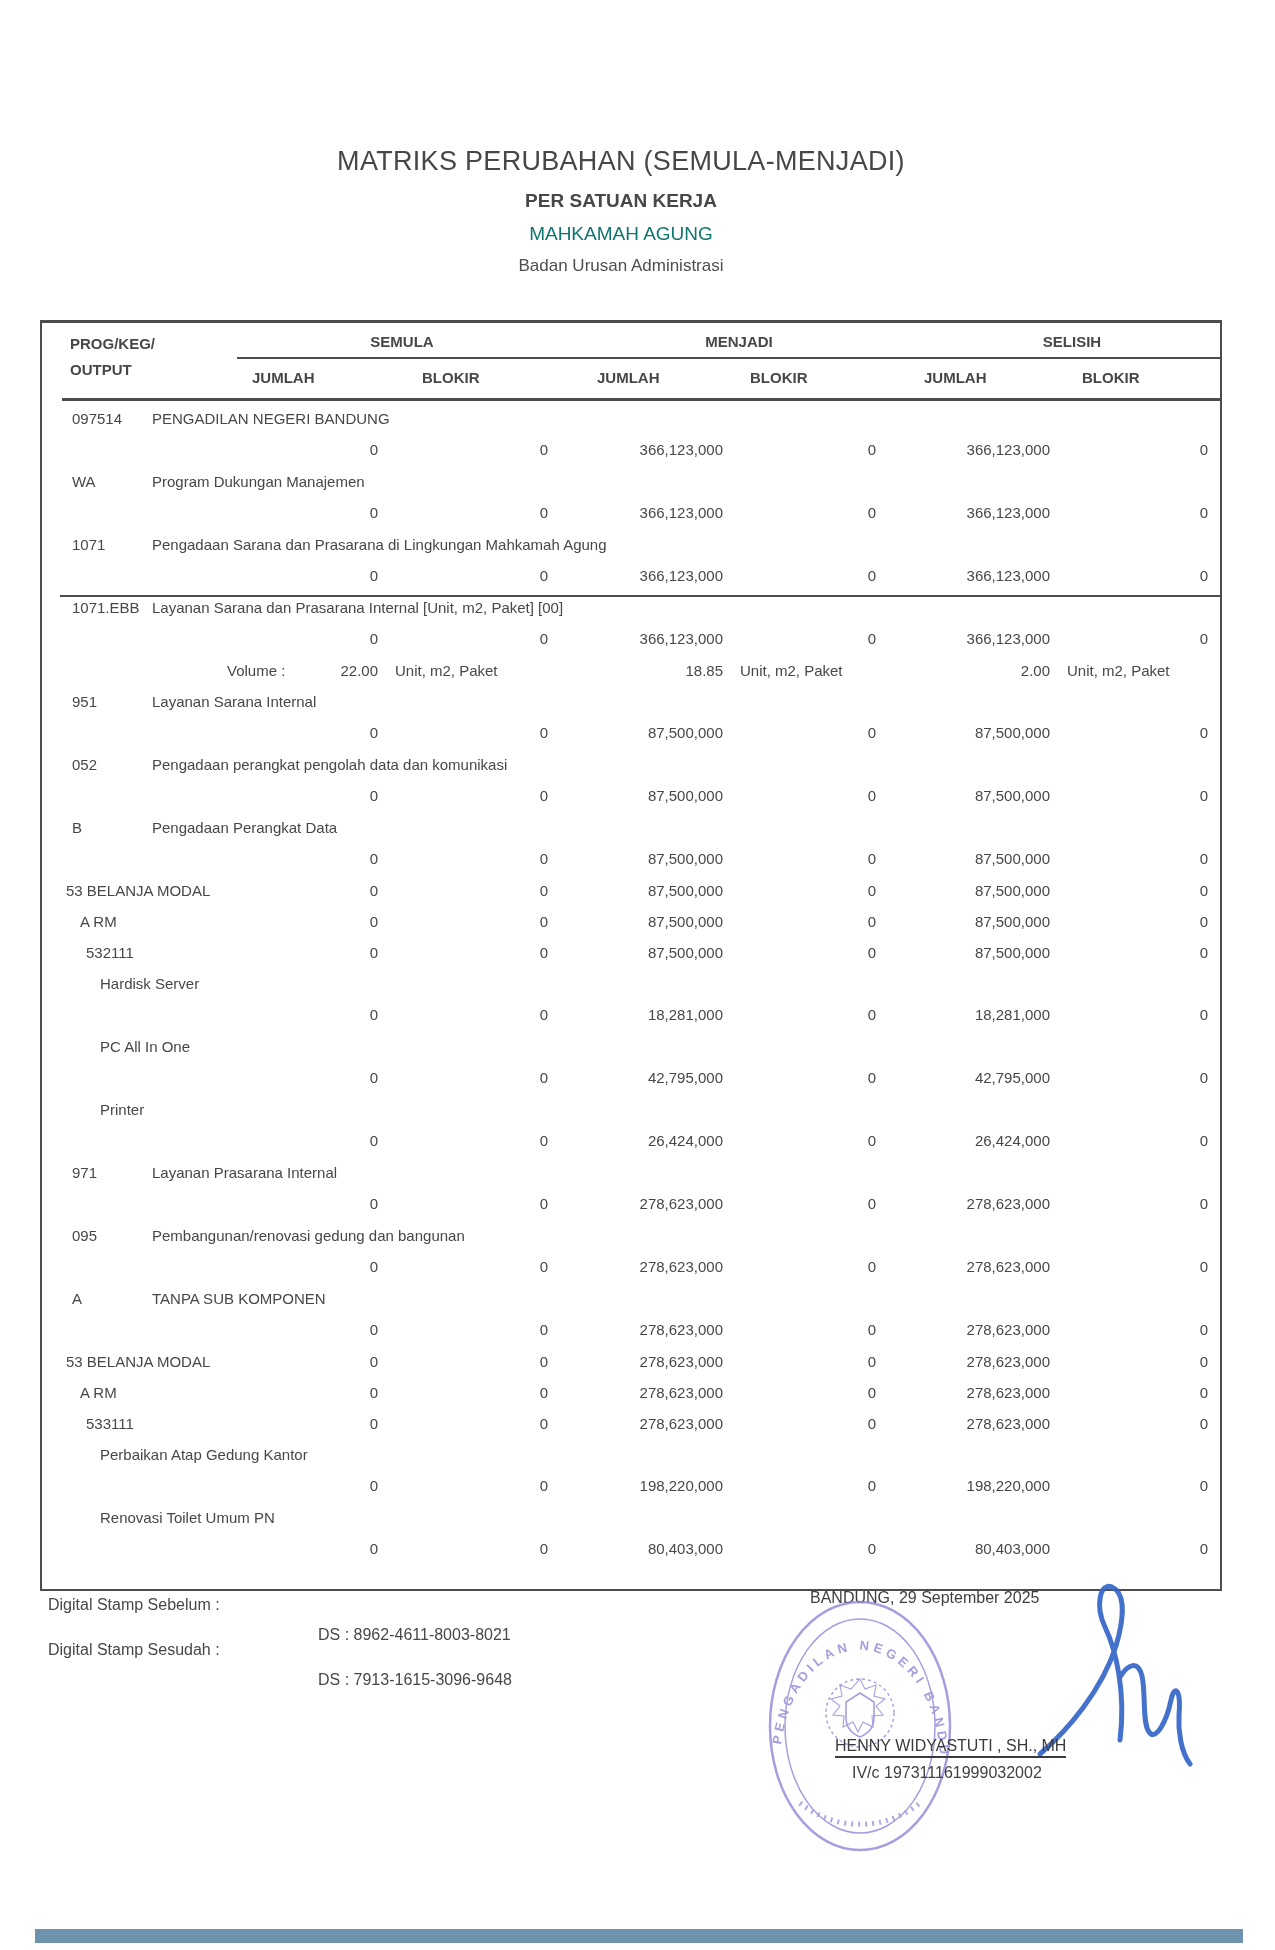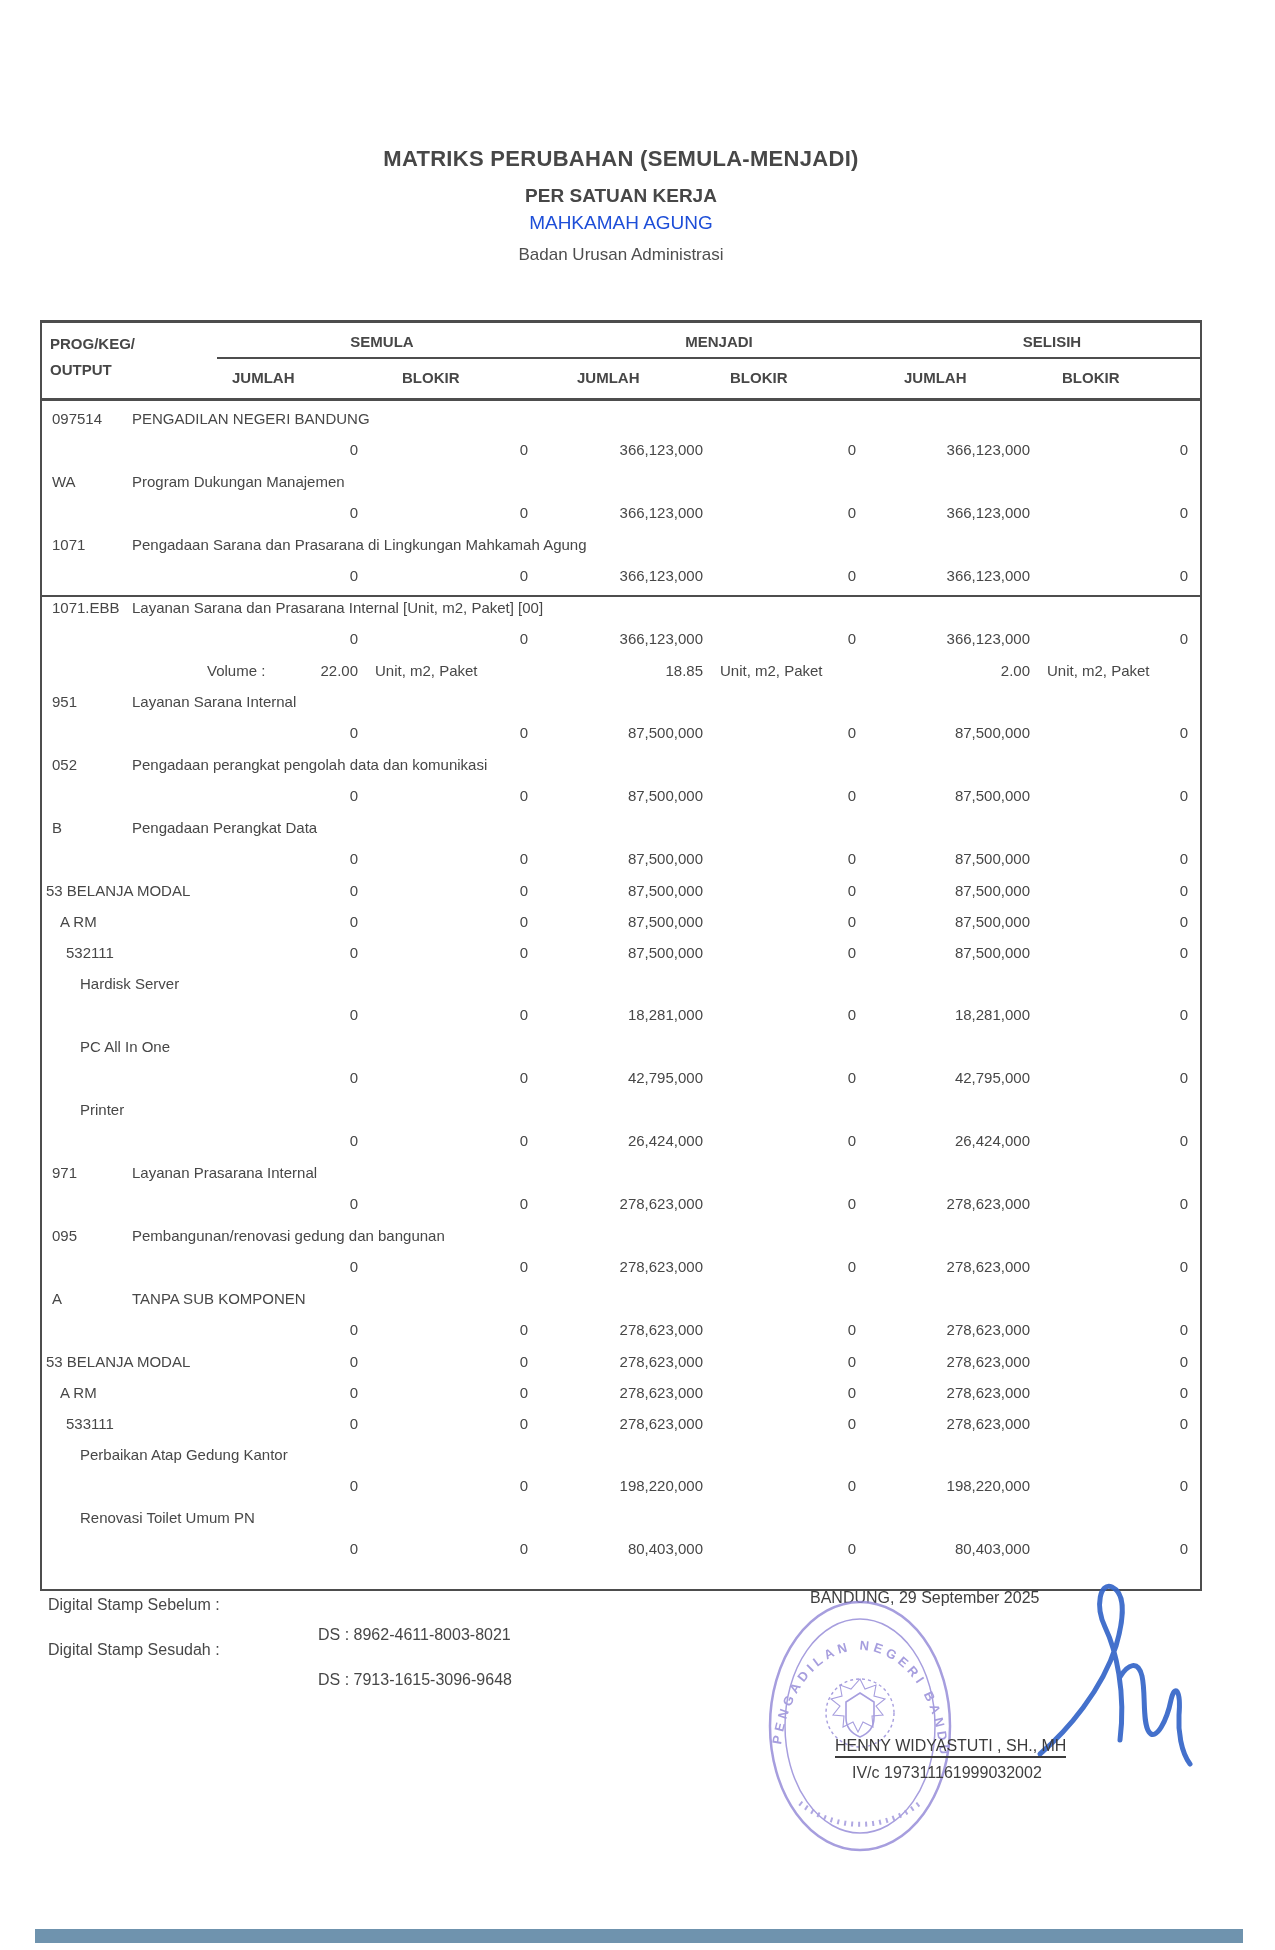--- a/index.html
+++ b/index.html
@@ -1,28 +1,28 @@
 <!DOCTYPE html>
 <html><head>
 <meta charset="utf-8">
 <style>
   html,body{margin:0;padding:0;background:#e8e8e8;}
   .page{position:relative;width:1275px;height:1950px;background:#ffffff;margin:0 auto;
         font-family:"Liberation Sans", sans-serif;color:#474747;overflow:hidden;}
 
   
   .title-block{position:absolute;left:40px;top:146px;width:1162px;text-align:center;}
-  .title-l1{font-size:22px;font-weight:bold;letter-spacing:.3px;}
+  .title-l1{font-size:27px;font-weight:normal;letter-spacing:.3px;}
   .title-l2{font-size:19px;font-weight:bold;margin-top:13px;}
-  .title-l3{font-size:19px;margin-top:5px;color:#1d4ed8;}
+  .title-l3{font-size:19px;margin-top:11px;color:#0f766e;}
   .title-l4{font-size:17px;margin-top:11px;color:#4e4e4e;}
 
   
   .matrix{position:absolute;left:40px;top:320px;width:1158px;height:1266px;
-          border:2px solid #4d4d4d;border-top-width:3px;font-size:15px;}
+          border:2px solid #4d4d4d;border-top-width:3px;font-size:15px;padding-left:20px;}
   .thead{position:relative;height:75px;border-bottom:3px solid #4d4d4d;font-weight:bold;}
   .rowhdr-1{position:absolute;left:8px;top:12px;}
   .rowhdr-2{position:absolute;left:8px;top:38px;}
   .grp{position:absolute;top:10px;width:200px;text-align:center;}
   .g1{left:240px;} .g2{left:577px;} .g3{left:910px;}
   .grp-underline{position:absolute;left:175px;right:0;top:34px;height:2px;background:#4d4d4d;}
   .sub{position:absolute;top:46px;width:130px;}
   .s1{left:190px;} .s2{left:360px;} .s3{left:535px;} .s4{left:688px;} .s5{left:862px;} .s6{left:1020px;}
 
   .tbody{position:relative;padding-top:9px;}

